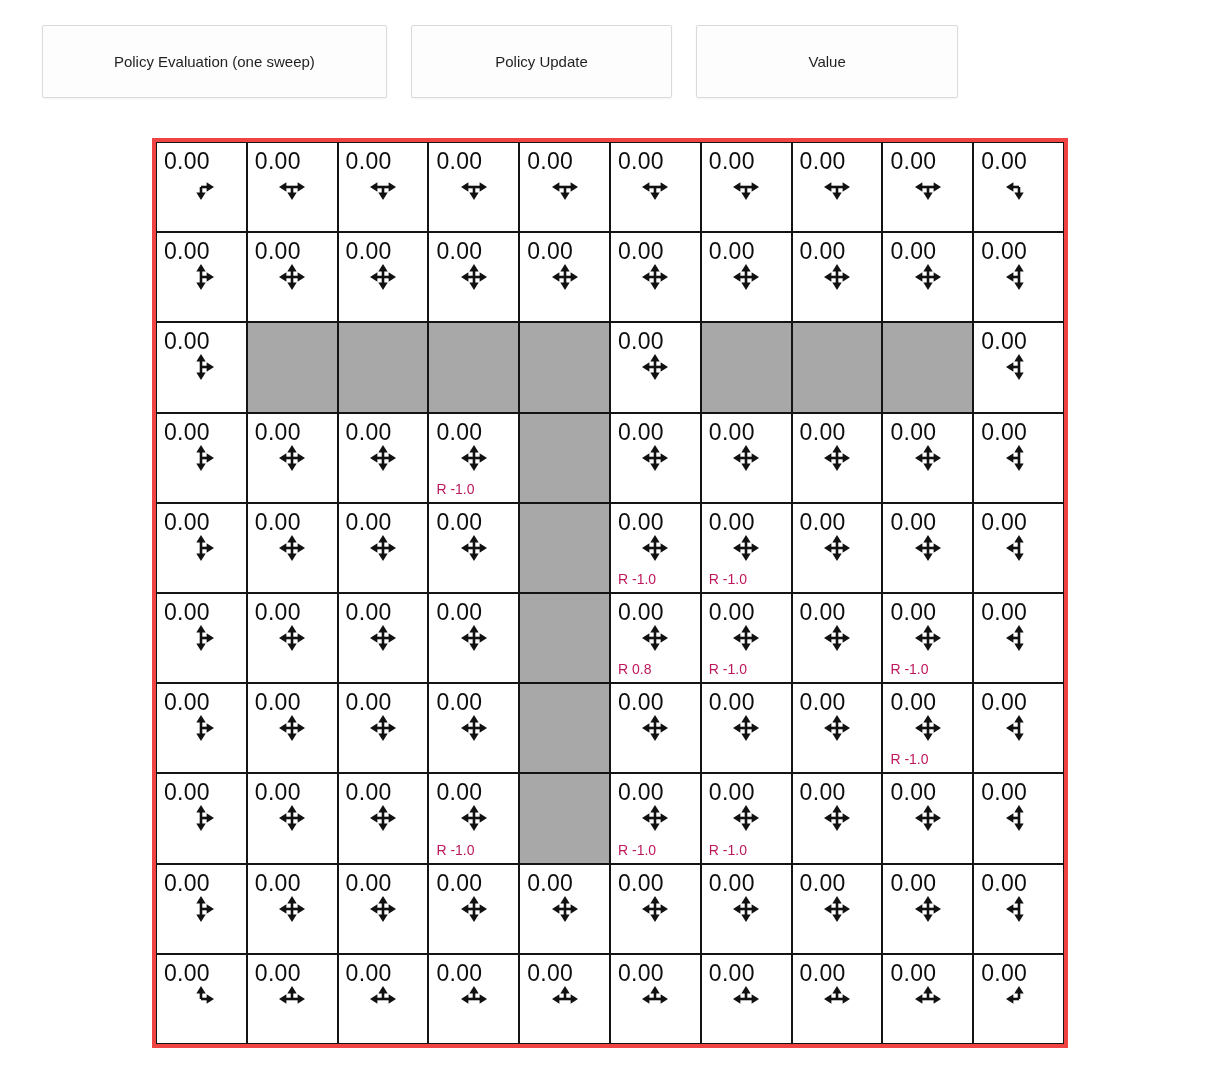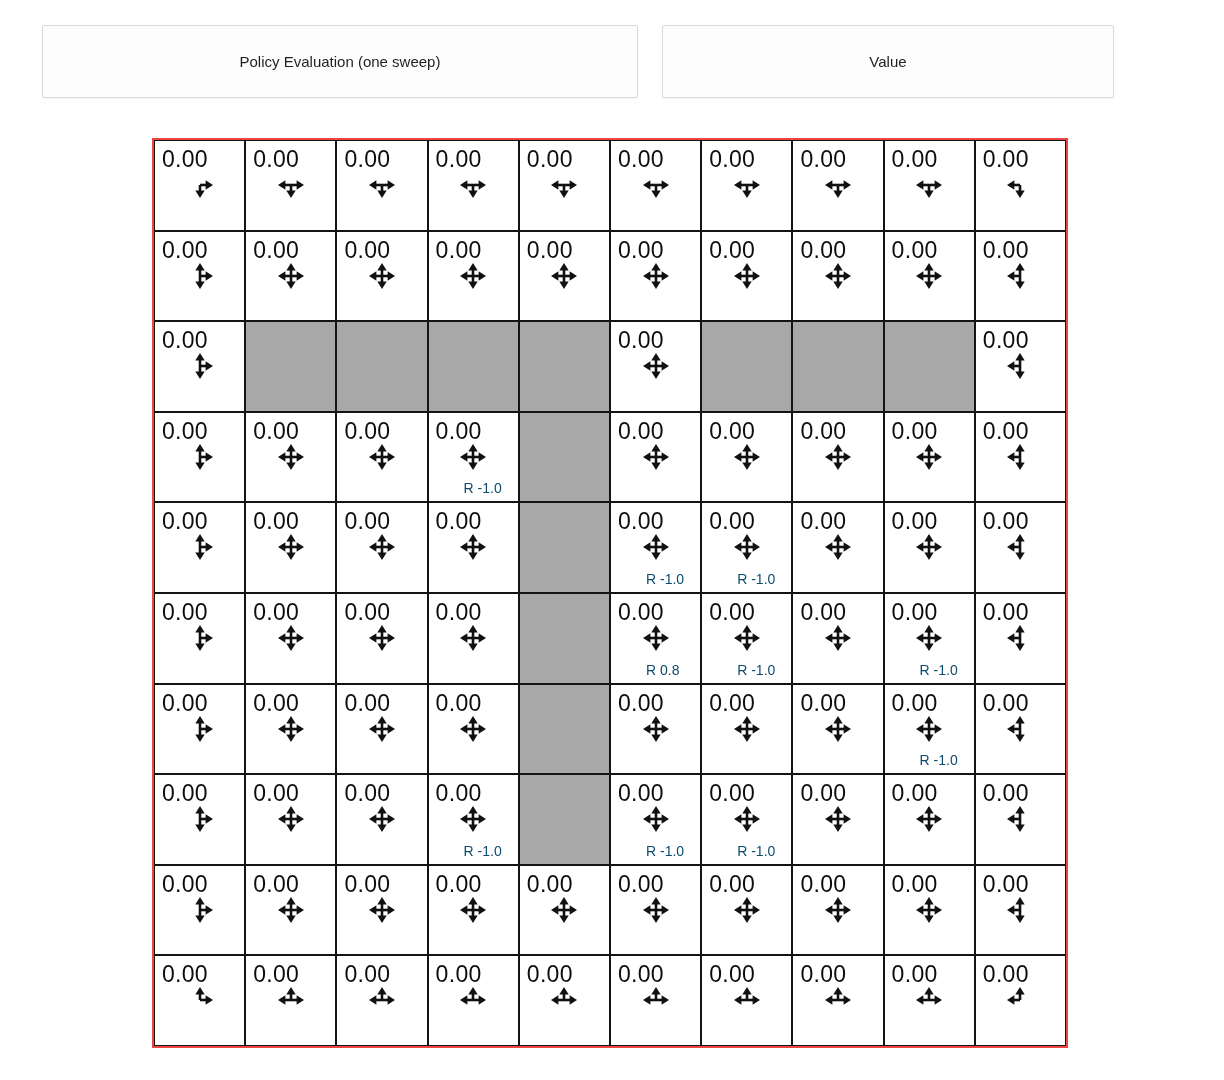--- a/index.html
+++ b/index.html
@@ -6,21 +6,21 @@
   html, body {
     width: 1224px; height: 1080px;
     background: #ffffff;
     font-family: "Liberation Sans", sans-serif;
     position: relative;
     overflow: hidden;
   }
   .toolbar {
     position: absolute;
     left: 42px; top: 25px;
-    width: 1072px; height: 73px;
+    width: 916px; height: 73px;
     display: flex;
     gap: 24px;
   }
   .btn {
     flex: 1 1 0;
     height: 73px;
     background: #fdfdfd;
     border: 1px solid #dadada;
     border-radius: 2px;
     box-shadow: 0 1px 2px rgba(0,0,0,0.05);
@@ -31,21 +31,21 @@
     text-align: center;
   }
   .btn-wide { flex: 1.32 1 0; }
   .grid {
     position: absolute;
     left: 152px; top: 138px;
     width: 916px; height: 910px;
     display: grid;
     grid-template-columns: repeat(10, 1fr);
     grid-template-rows: repeat(10, 1fr);
-    border: 2px solid #ef4444;
+    border: 4px solid #ef4444;
     background: #ffffff;
   }
   .cell {
     position: relative;
     border: 1px solid #141414;
     background: #ffffff;
   }
   .cell.wall { background: #a8a8a8; }
   .val {
     position: absolute;
@@ -59,30 +59,30 @@
   .arrows {
     position: absolute;
     width: 26px; height: 26px;
     left: 50%; top: 44px;
     transform: translate(-50%, -50%);
   }
   .reward {
     position: absolute;
     left: 7px; bottom: 5px;
     font-size: 14px;
-    color: #0c4a6e;
+    color: #be185d;
     white-space: nowrap;
-    margin-left: 28px;
   }
 </style>
 </head>
 <body>
 
 <div class="toolbar">
   <button class="btn btn-wide">Policy Evaluation (one sweep)</button>
+  <button class="btn">Policy Update</button>
   <button class="btn">Value</button>
 </div>
 
 <div class="grid" id="grid">
     <div class="cell">
       <div class="val">0.00</div>
       <svg viewBox="-13 -13 26 26" class="arrows">
         <g transform="rotate(180)">
           <line x1="0" y1="0" x2="0" y2="-7" stroke="#111111" stroke-width="2.6"></line>
           <polygon points="0,-13 -4.7,-5.6 4.7,-5.6" fill="#111111"></polygon>

